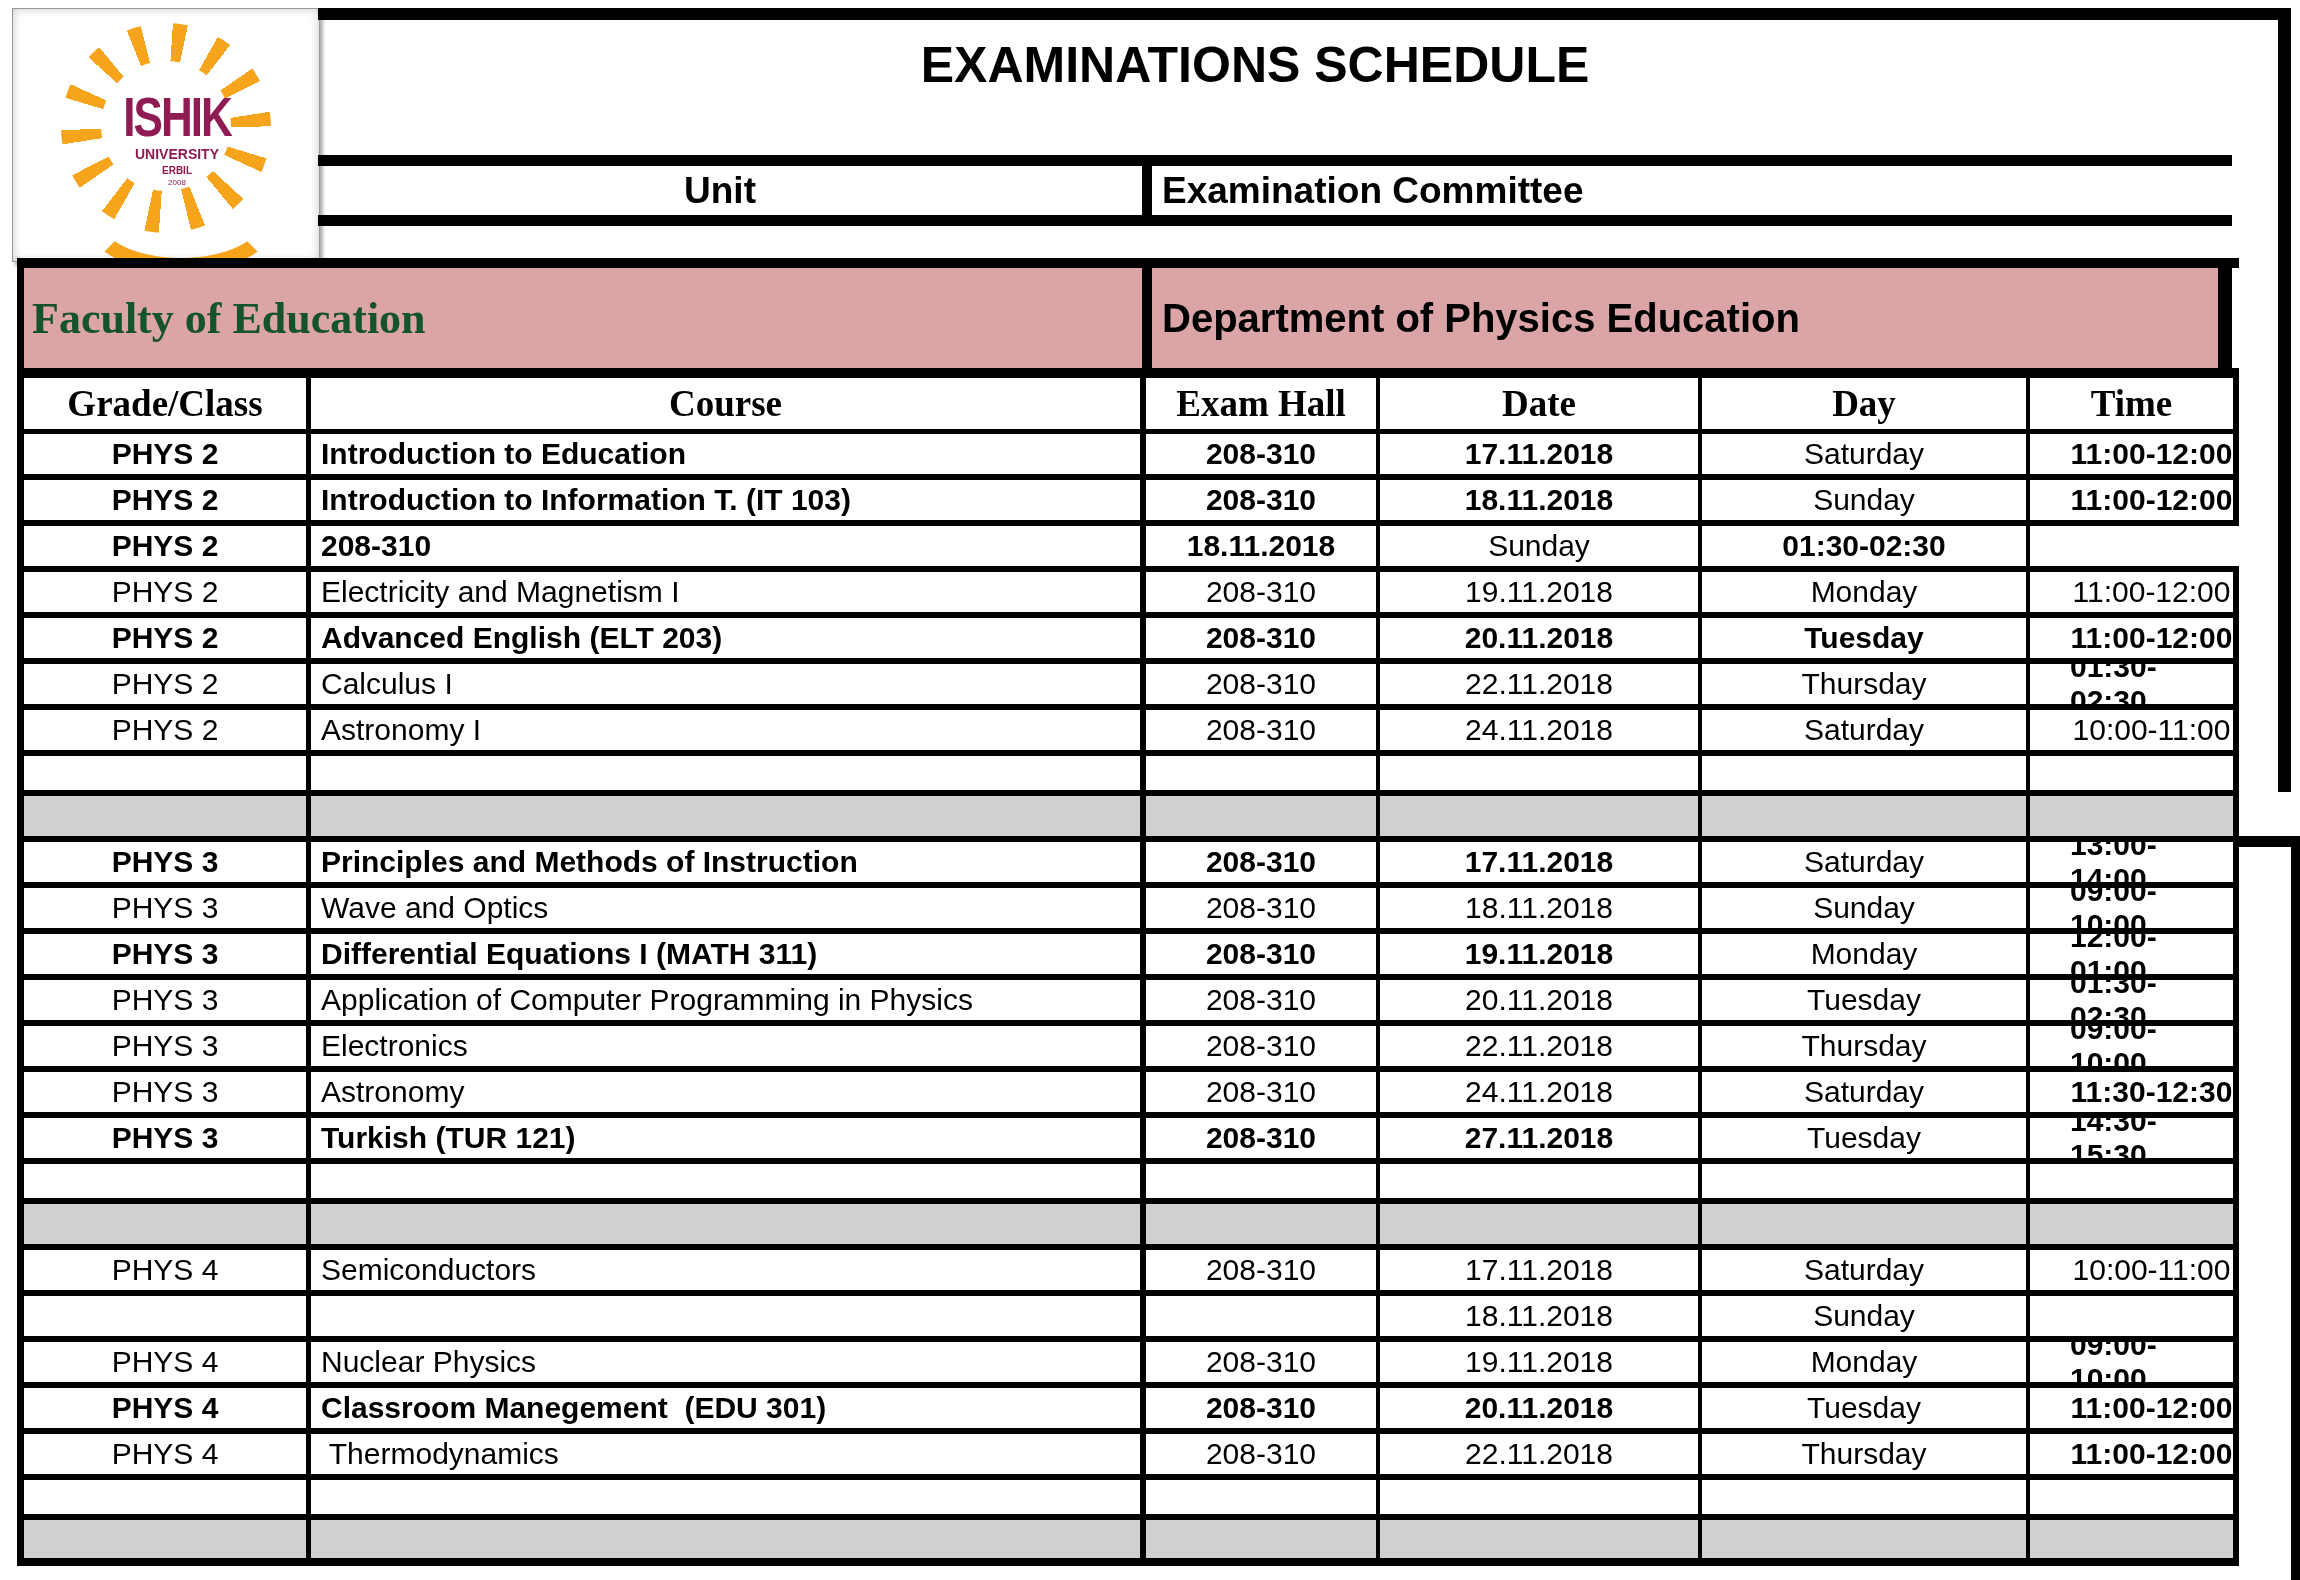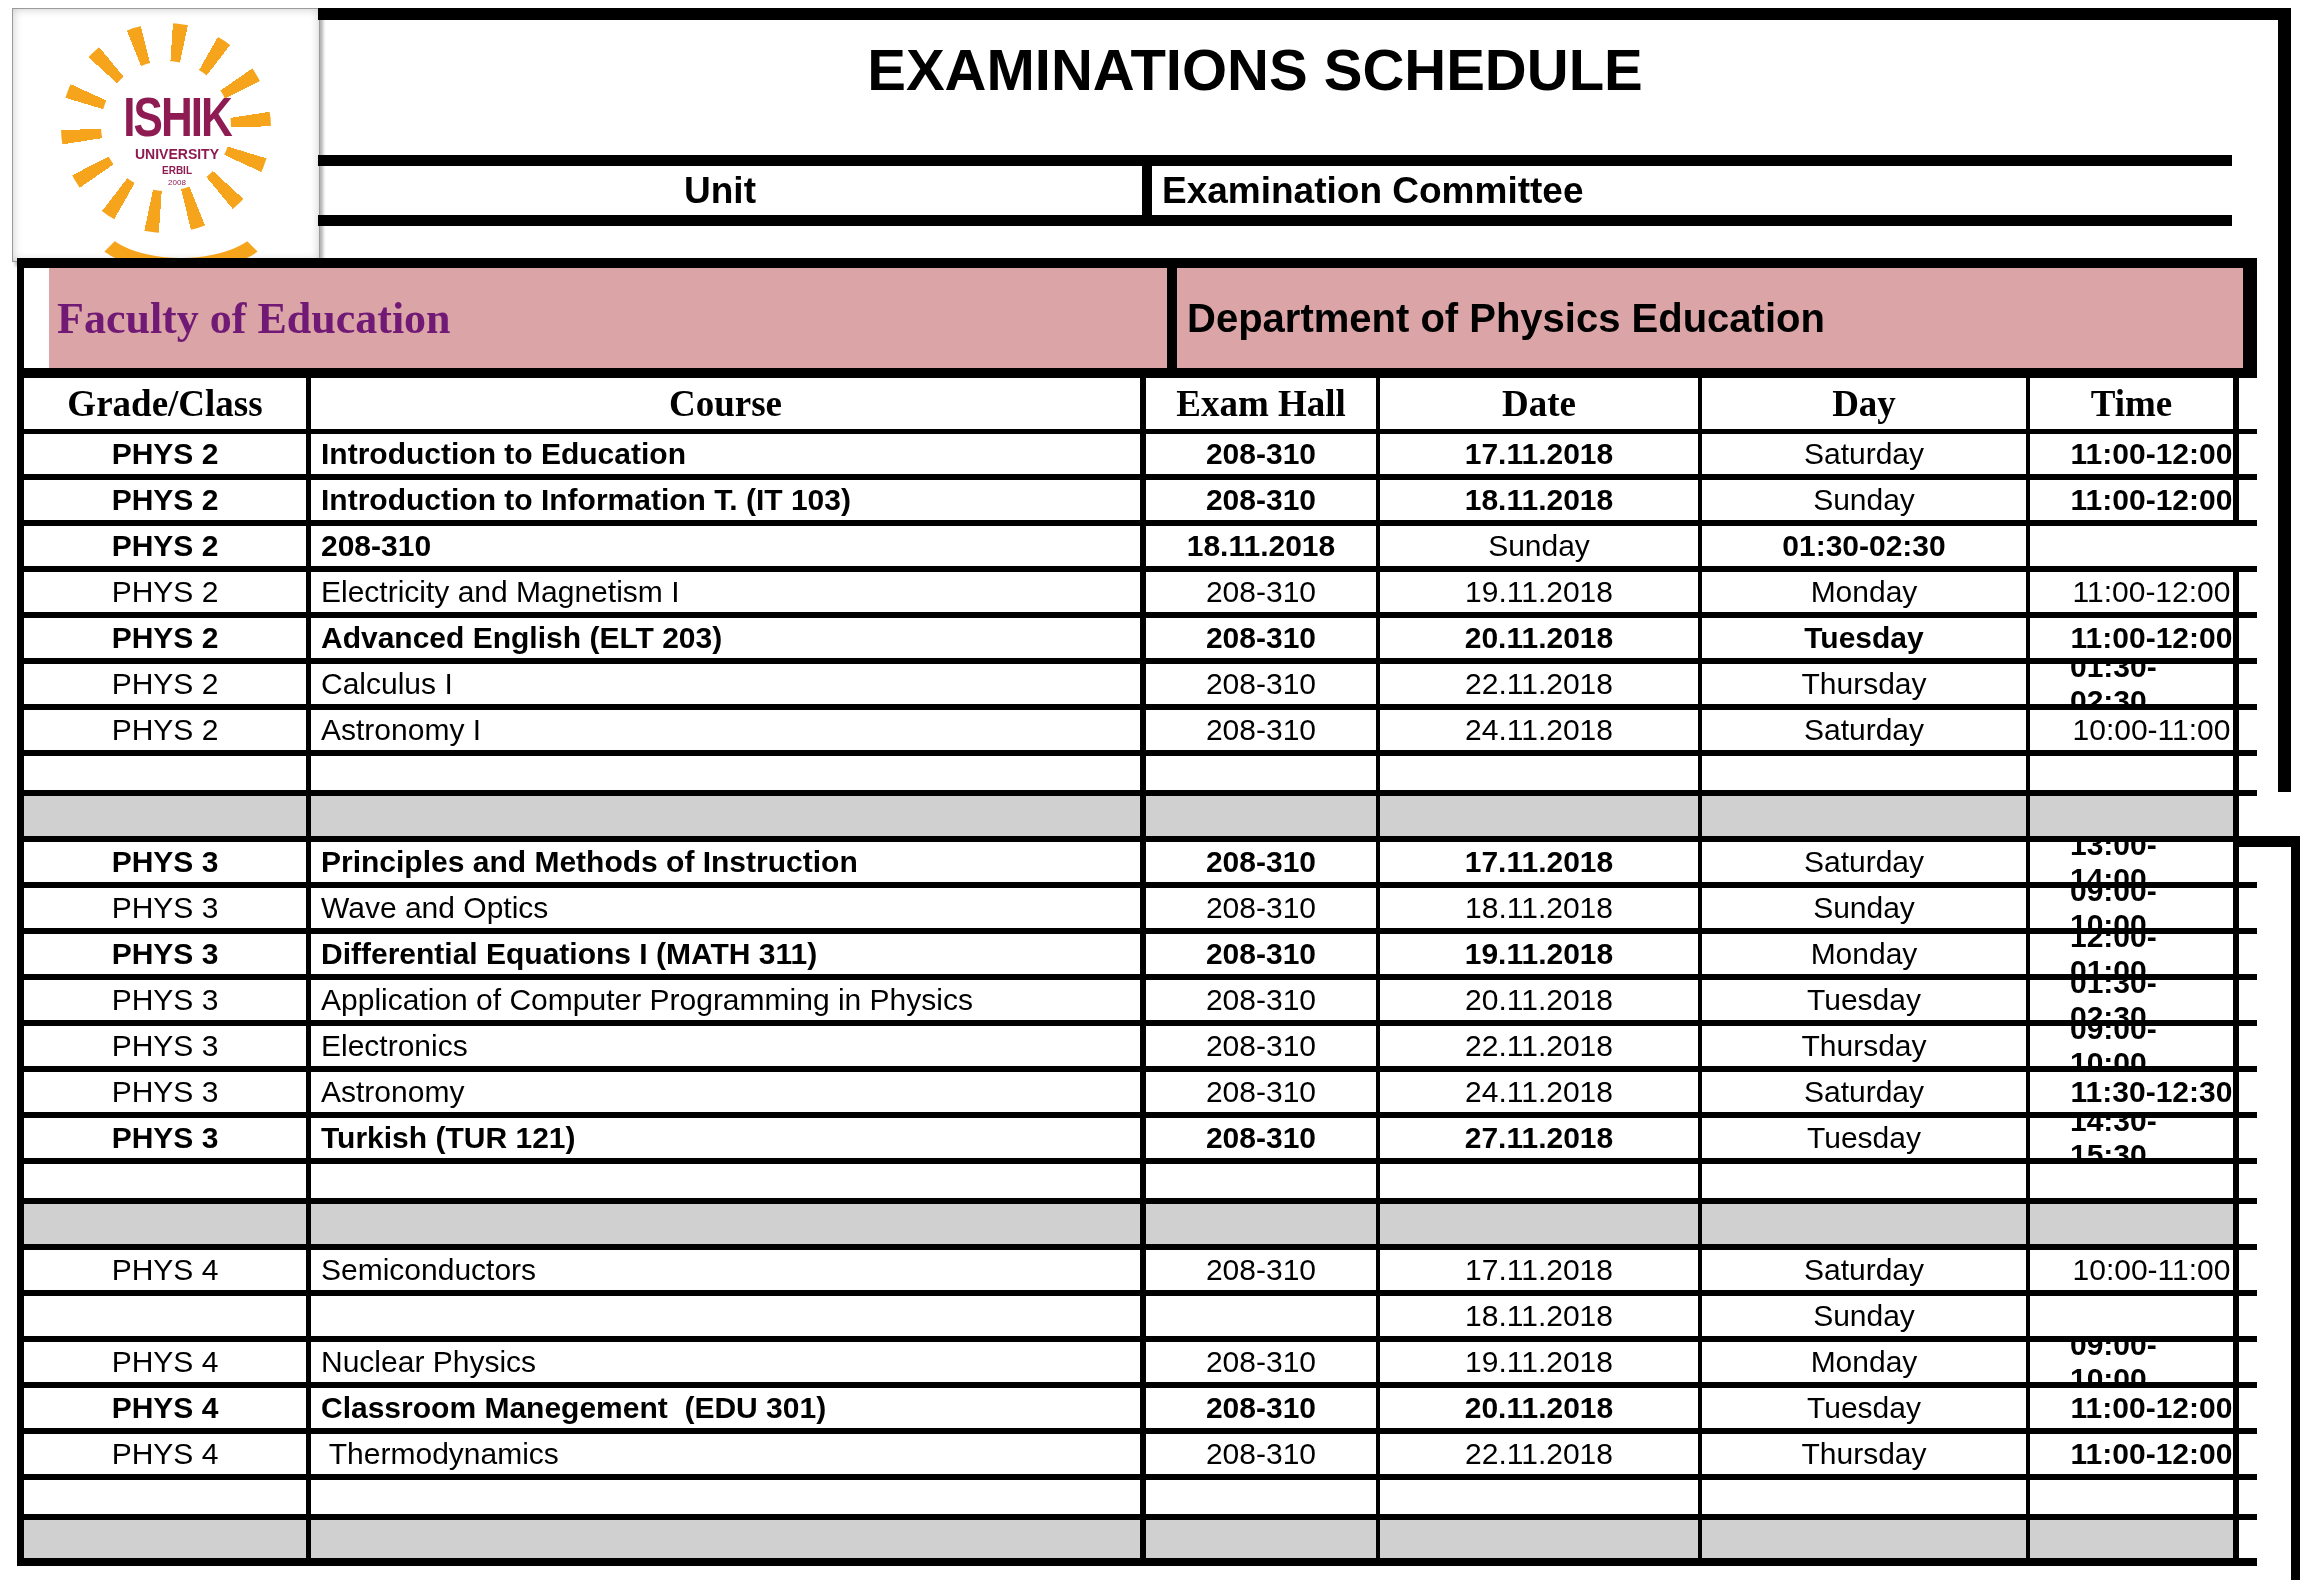--- a/index.html
+++ b/index.html
@@ -26,36 +26,36 @@
   .logo-year{font-size:8px;margin-top:3px;color:var(--maroon);}
 
   
   .top-bar{left:318px;top:8px;width:1960px;height:12px;}
   .frame-a{left:2278px;top:8px;width:13px;height:784px;}
   .connector{left:2239px;top:836px;width:61px;height:11px;}
   .frame-b{left:2291px;top:836px;width:9px;height:744px;}
 
   
   .title{left:545px;top:36px;width:1420px;text-align:center;
-         font-size:58px;font-weight:bold;letter-spacing:0px;}
+         font-size:50px;font-weight:bold;letter-spacing:0px;}
 
   
   .unit-bar-top{left:318px;top:155px;width:1914px;height:11px;}
   .unit-bar-bottom{left:318px;top:215px;width:1914px;height:11px;}
   .unit-divider{left:1142px;top:155px;width:10px;height:71px;}
   .unit-cell{left:308px;top:166px;width:824px;height:49px;display:flex;align-items:center;justify-content:center;
              font-size:37px;font-weight:bold;}
   .committee-cell{left:1152px;top:166px;width:1080px;height:49px;display:flex;align-items:center;
              padding-left:10px;font-size:37px;font-weight:bold;box-sizing:border-box;}
 
   
   .sheet{left:17px;top:258px;border-left:7px solid #000;}
   .band{display:flex;border-top:10px solid #000;border-bottom:10px solid #000;height:100px;}
   .band .fac{width:1118px;background:var(--pink);display:flex;align-items:center;padding-left:8px;box-sizing:border-box;
-             font-family:"Liberation Serif",serif;font-weight:bold;font-size:44px;color:#701a75;margin-left:25px;}
+             font-family:"Liberation Serif",serif;font-weight:bold;font-size:44px;color:#14532d;}
   .band .vdiv{width:10px;background:#000;}
   .band .dept{width:1080px;background:var(--pink);display:flex;align-items:center;padding-left:10px;box-sizing:border-box;
              font-weight:bold;font-size:40px;border-right:14px solid #000;}
   .grid{display:grid;grid-template-columns:287px 835px 234px 322px 328px 209px;box-sizing:border-box;}
   .grid>div{box-sizing:border-box;display:flex;align-items:center;justify-content:center;overflow:hidden;}
   .grid>div:nth-child(1){border-right:5px solid #000;}
   .grid>div:nth-child(2){border-right:6px solid #000;justify-content:flex-start;padding-left:10px;white-space:pre;}
   .grid>div:nth-child(3){border-right:4px solid #000;}
   .grid>div:nth-child(4){border-right:4px solid #000;}
   .grid>div:nth-child(5){border-right:4px solid #000;}

